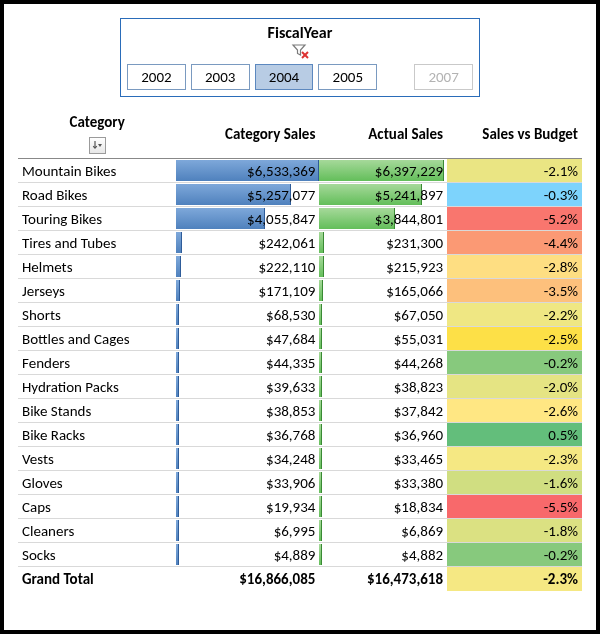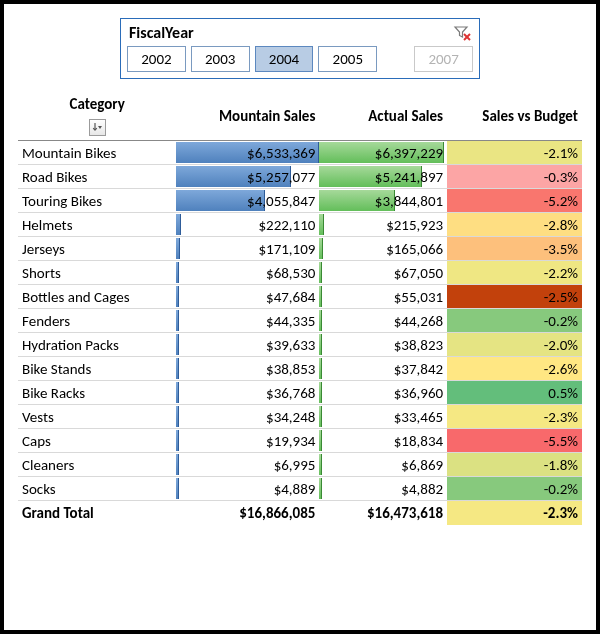--- a/index.html
+++ b/index.html
@@ -20,20 +20,21 @@
       margin: 6px auto 14px auto;
       border: 1px solid #2a6cb9;
       padding: 4px 6px 6px 6px;
       background: #fff;
     }
     .slicer-header {
       display: flex;
       align-items: center;
       justify-content: space-between;
       padding: 0 2px 4px 2px;
+      flex-direction: column;
     }
     .slicer-title {
       font-weight: 700;
       font-size: 16px;
     }
     .clear-filter {
       width: 18px; height: 18px;
       position: relative;
       cursor: pointer;
     }
@@ -179,45 +180,51 @@
           <span>Category</span>
           <span class="dropdown-btn">
             <svg width="13" height="13" viewBox="0 0 13 13">
               <path d="M4 2 v7" stroke="#555" stroke-width="1.2"></path>
               <path d="M2.2 7.2 L4 9.2 L5.8 7.2" fill="none" stroke="#555" stroke-width="1.2"></path>
               <path d="M7 5 h4 l-2 3 z" fill="#555"></path>
             </svg>
           </span>
         </span>
       </th>
-      <th>Mountain Sales</th>
+      <th>Category Sales</th>
       <th>Actual Sales</th>
       <th>Sales vs Budget</th>
     </tr>
   </thead>
   <tbody id="pivot-body">
       <tr>
         <td class="cat">Mountain Bikes</td>
         <td class="barcell"><span class="barbg blue" style="width: 100%;"></span><span class="val">$6,533,369</span></td>
         <td class="barcell"><span class="barbg green" style="width: 97.9162%;"></span><span class="val">$6,397,229</span></td>
         <td class="heat" style="background: rgb(234, 229, 131);">-2.1%</td>
       </tr>
       <tr>
         <td class="cat">Road Bikes</td>
         <td class="barcell"><span class="barbg blue" style="width: 80.465%;"></span><span class="val">$5,257,077</span></td>
         <td class="barcell"><span class="barbg green" style="width: 80.2327%;"></span><span class="val">$5,241,897</span></td>
-        <td class="heat" style="background: #fca5a5;">-0.3%</td>
+        <td class="heat" style="background: #7dd3fc;">-0.3%</td>
       </tr>
       <tr>
         <td class="cat">Touring Bikes</td>
         <td class="barcell"><span class="barbg blue" style="width: 62.079%;"></span><span class="val">$4,055,847</span></td>
         <td class="barcell"><span class="barbg green" style="width: 58.8487%;"></span><span class="val">$3,844,801</span></td>
         <td class="heat" style="background: rgb(249, 118, 110); padding-left: 19px;">-5.2%</td>
       </tr>
       <tr>
+        <td class="cat">Tires and Tubes</td>
+        <td class="barcell"><span class="barbg blue" style="width: 3.705%;"></span><span class="val">$242,061</span></td>
+        <td class="barcell"><span class="barbg green" style="width: 3.54029%;"></span><span class="val">$231,300</span></td>
+        <td class="heat" style="background: rgb(251, 153, 116);">-4.4%</td>
+      </tr>
+      <tr>
         <td class="cat">Helmets</td>
         <td class="barcell"><span class="barbg blue" style="width: 3.39962%;"></span><span class="val">$222,110</span></td>
         <td class="barcell"><span class="barbg green" style="width: 3.30493%;"></span><span class="val">$215,923</span></td>
         <td class="heat" style="background: rgb(254, 222, 130);">-2.8%</td>
       </tr>
       <tr>
         <td class="cat">Jerseys</td>
         <td class="barcell"><span class="barbg blue" style="width: 2.619%;"></span><span class="val">$171,109</span></td>
         <td class="barcell"><span class="barbg green" style="width: 2.52651%;"></span><span class="val">$165,066</span></td>
         <td class="heat" style="background: rgb(253, 192, 124);">-3.5%</td>
@@ -225,21 +232,21 @@
       <tr>
         <td class="cat">Shorts</td>
         <td class="barcell"><span class="barbg blue" style="width: 2%;"></span><span class="val">$68,530</span></td>
         <td class="barcell"><span class="barbg green" style="width: 2%;"></span><span class="val">$67,050</span></td>
         <td class="heat" style="background: rgb(239, 231, 131);">-2.2%</td>
       </tr>
       <tr>
         <td class="cat">Bottles and Cages</td>
         <td class="barcell"><span class="barbg blue" style="width: 2%;"></span><span class="val">$47,684</span></td>
         <td class="barcell"><span class="barbg green" style="width: 2%;"></span><span class="val">$55,031</span></td>
-        <td class="heat" style="background: #c2410c;">-2.5%</td>
+        <td class="heat" style="background: #fde047;">-2.5%</td>
       </tr>
       <tr>
         <td class="cat">Fenders</td>
         <td class="barcell"><span class="barbg blue" style="width: 2%;"></span><span class="val">$44,335</span></td>
         <td class="barcell"><span class="barbg green" style="width: 2%;"></span><span class="val">$44,268</span></td>
         <td class="heat" style="background: rgb(135, 201, 125);">-0.2%</td>
       </tr>
       <tr>
         <td class="cat">Hydration Packs</td>
         <td class="barcell"><span class="barbg blue" style="width: 2%;"></span><span class="val">$39,633</span></td>
@@ -256,20 +263,26 @@
         <td class="cat">Bike Racks</td>
         <td class="barcell"><span class="barbg blue" style="width: 2%;"></span><span class="val">$36,768</span></td>
         <td class="barcell"><span class="barbg green" style="width: 2%;"></span><span class="val">$36,960</span></td>
         <td class="heat" style="background: rgb(99, 190, 123);">0.5%</td>
       </tr>
       <tr>
         <td class="cat">Vests</td>
         <td class="barcell"><span class="barbg blue" style="width: 2%;"></span><span class="val">$34,248</span></td>
         <td class="barcell"><span class="barbg green" style="width: 2%;"></span><span class="val">$33,465</span></td>
         <td class="heat" style="background: rgb(245, 232, 131);">-2.3%</td>
+      </tr>
+      <tr>
+        <td class="cat">Gloves</td>
+        <td class="barcell"><span class="barbg blue" style="width: 2%;"></span><span class="val">$33,906</span></td>
+        <td class="barcell"><span class="barbg green" style="width: 2%;"></span><span class="val">$33,380</span></td>
+        <td class="heat" style="background: rgb(208, 222, 129);">-1.6%</td>
       </tr>
       <tr>
         <td class="cat">Caps</td>
         <td class="barcell"><span class="barbg blue" style="width: 2%;"></span><span class="val">$19,934</span></td>
         <td class="barcell"><span class="barbg green" style="width: 2%;"></span><span class="val">$18,834</span></td>
         <td class="heat" style="background: rgb(248, 105, 107);">-5.5%</td>
       </tr>
       <tr>
         <td class="cat">Cleaners</td>
         <td class="barcell"><span class="barbg blue" style="width: 2%;"></span><span class="val">$6,995</span></td>

